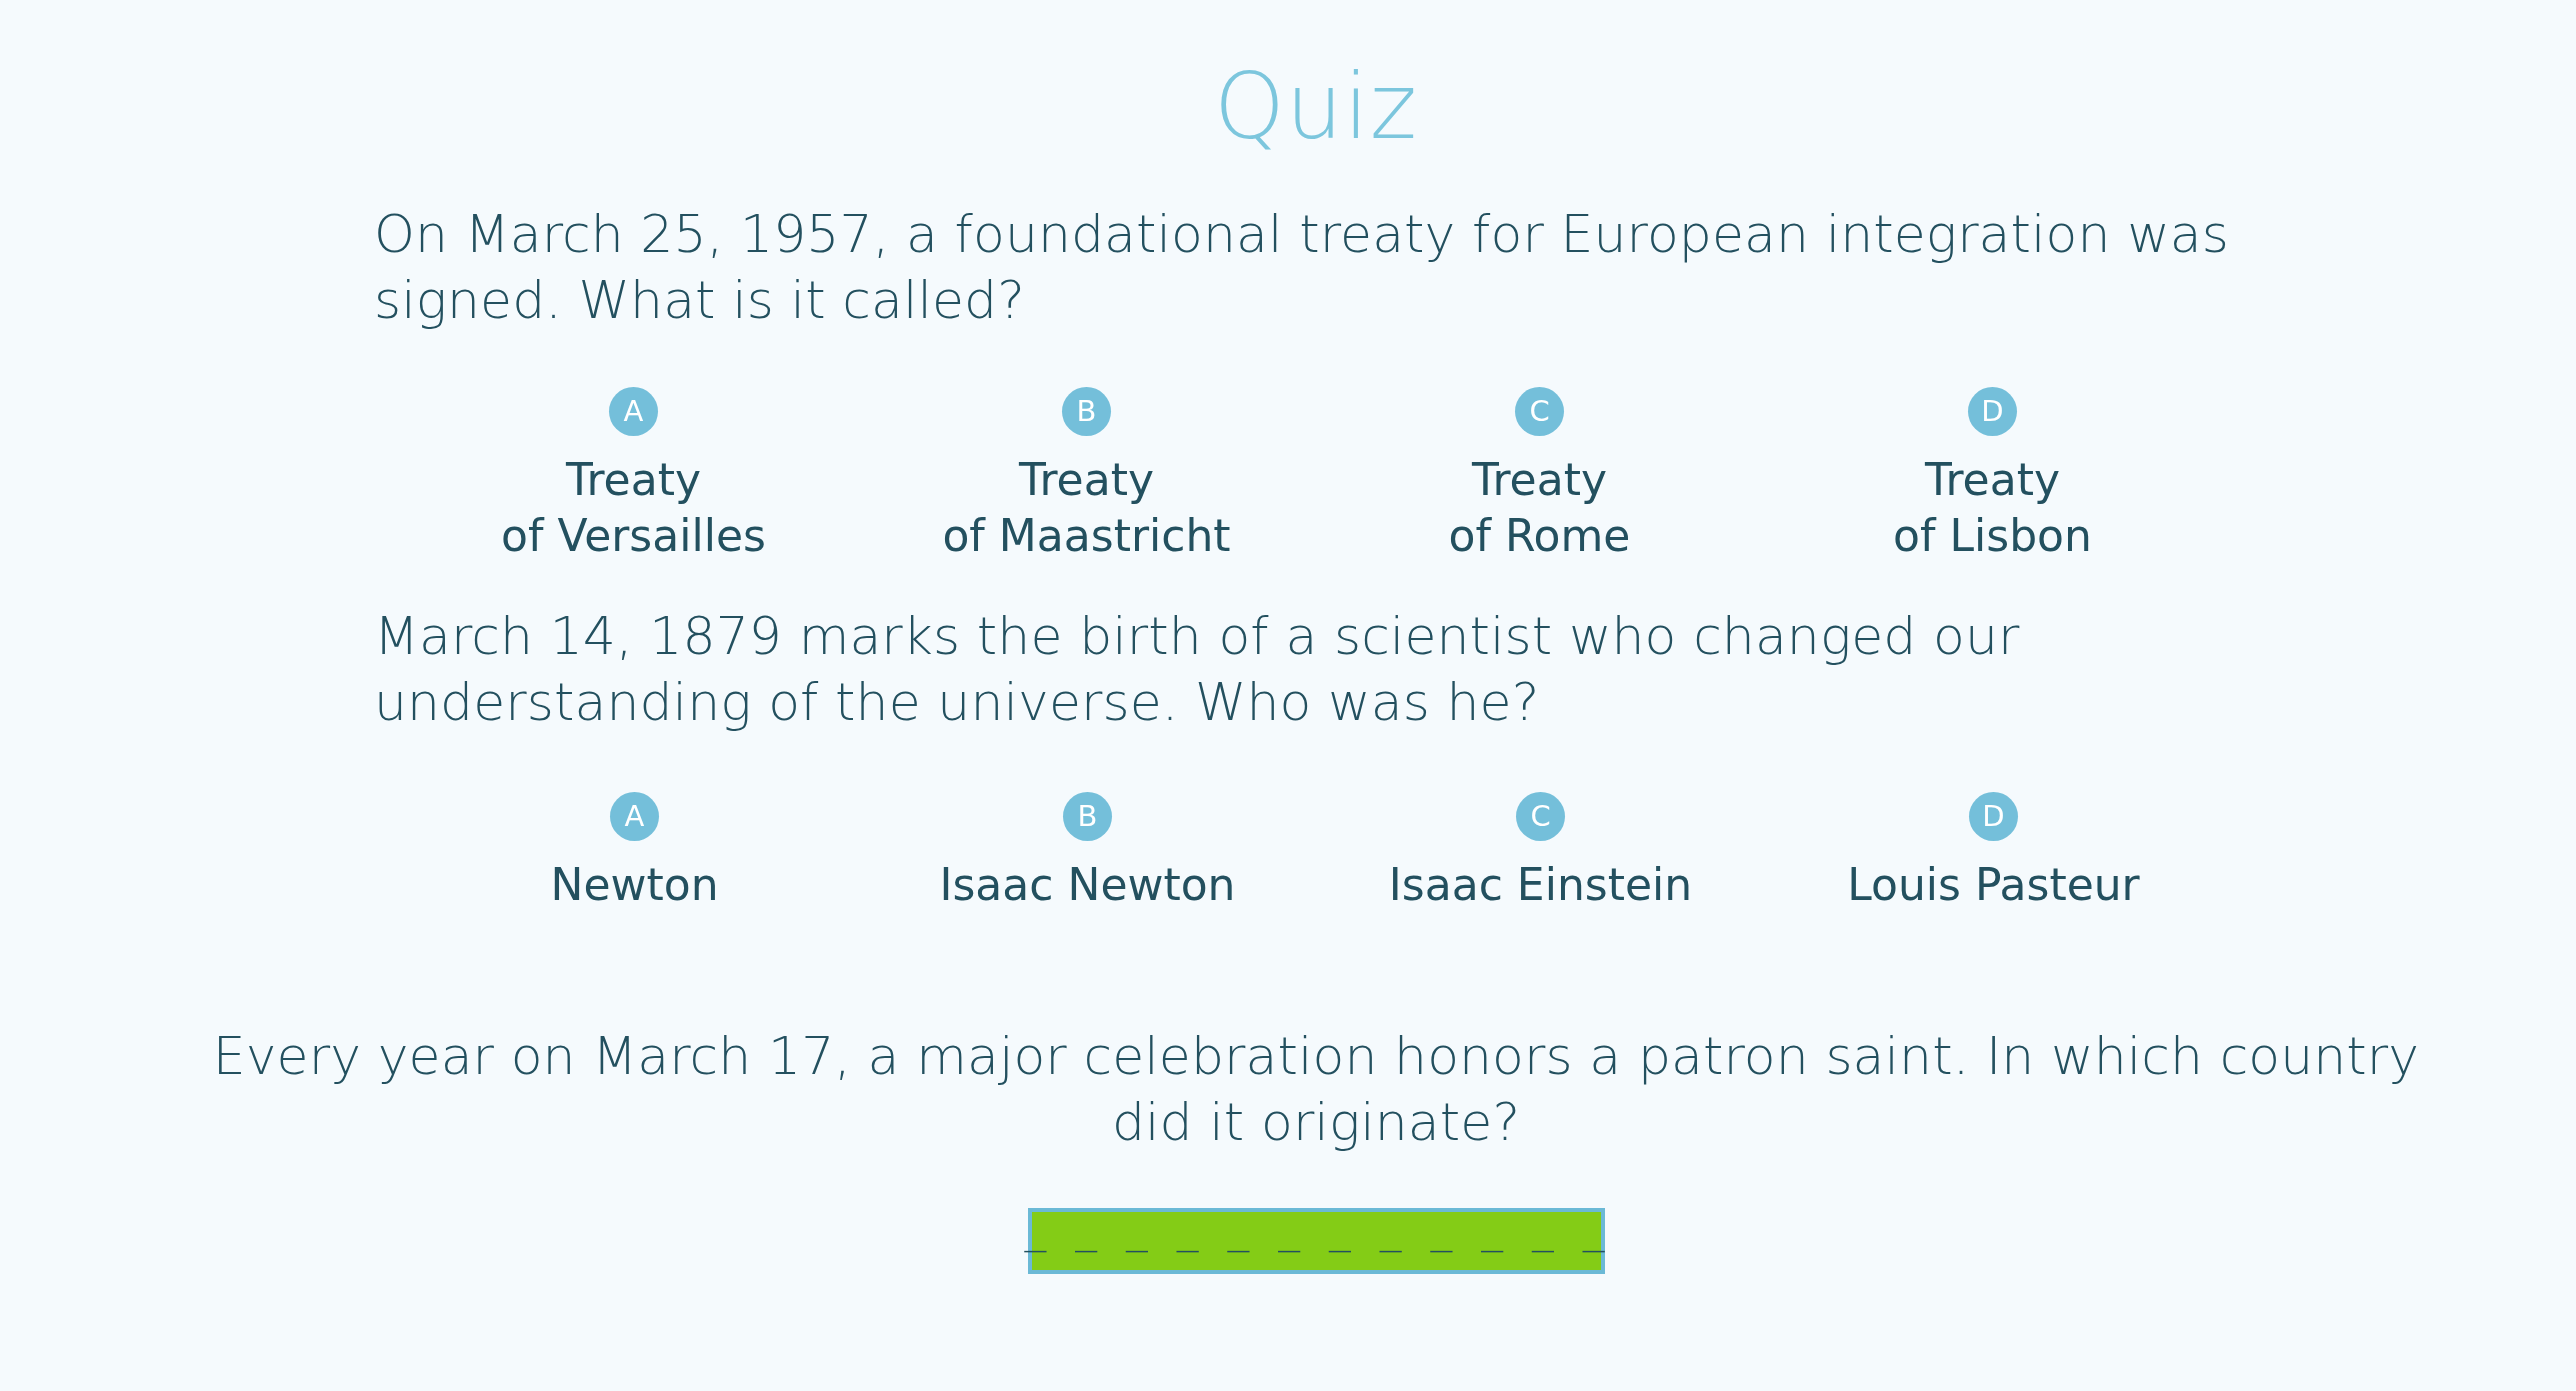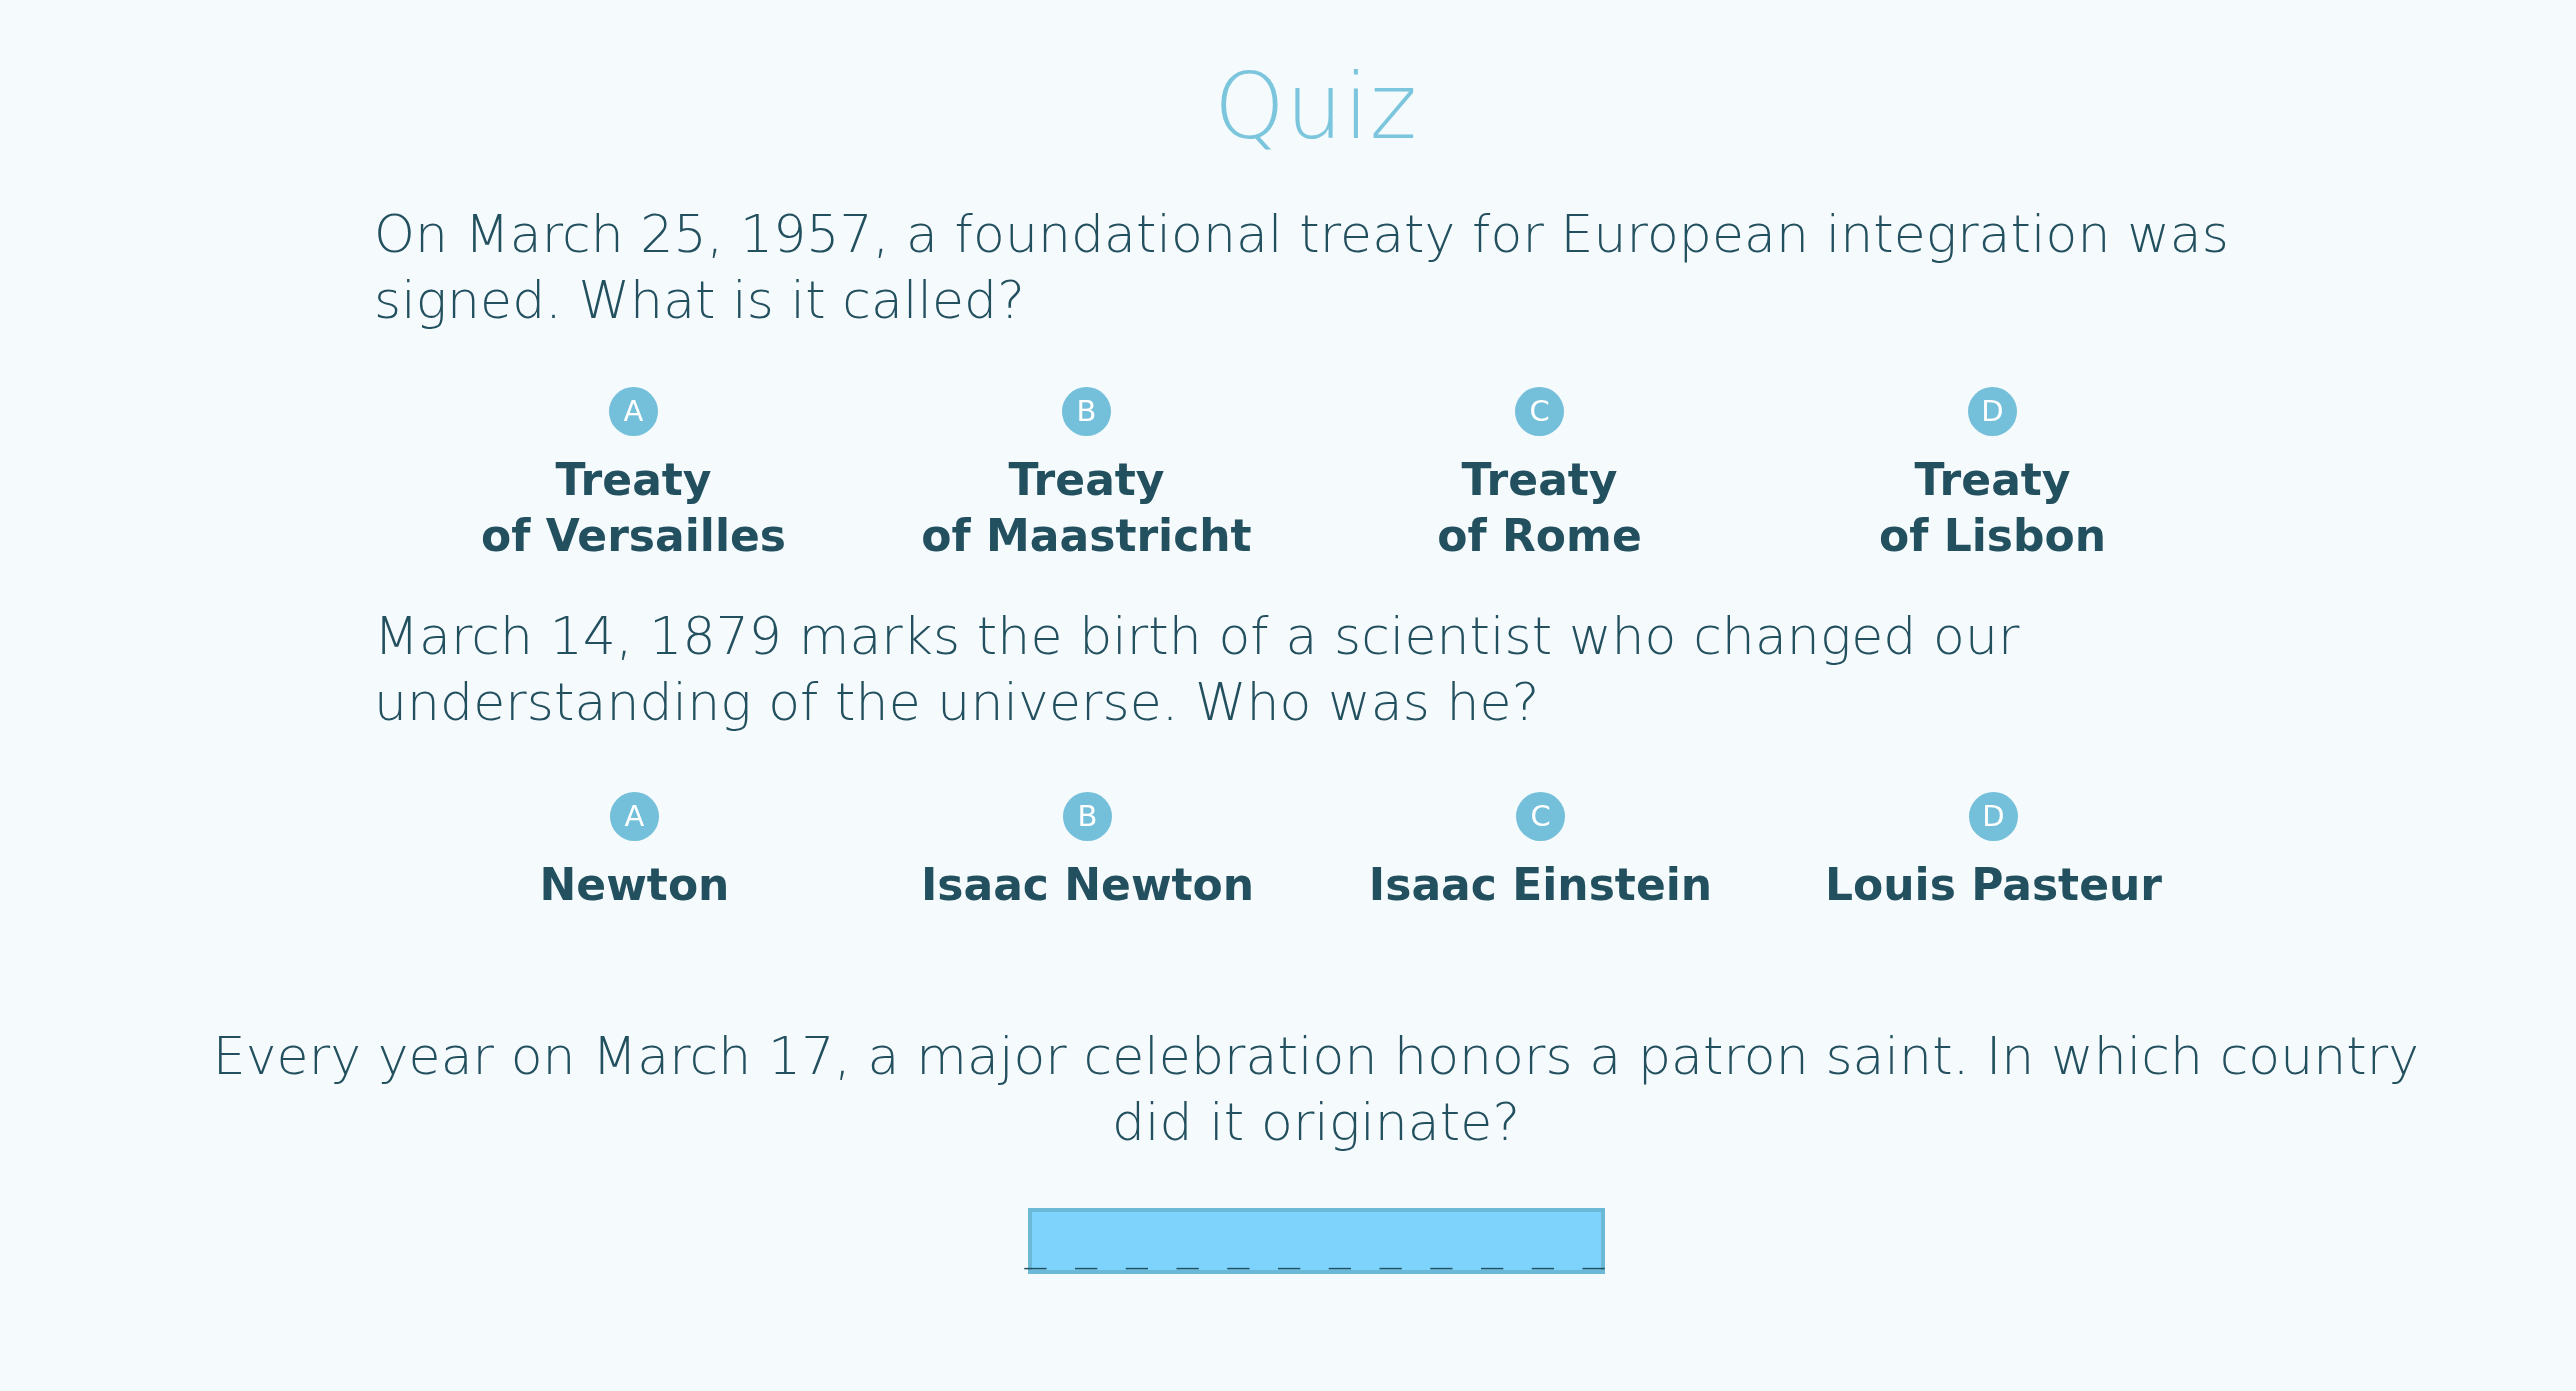--- a/index.html
+++ b/index.html
@@ -100,42 +100,41 @@
     font-size: 29px;
     font-weight: 400;
     line-height: 1;
     box-sizing: border-box;
   }
 
   .option-label {
     margin-top: 15.5px;
     font-size: 44px;
     line-height: 1.28;
-    font-weight: 700;
+    font-weight: 400;
     color: #23505f;
     white-space: pre-line;
   }
 
   
   .answer-box-wrap {
     position: absolute;
     left: 0;
     width: 2632px;
     display: flex;
     justify-content: center;
   }
 
   .answer-box {
     width: 577px;
     height: 66px;
     border: 4.1px solid #6bb9d6;
-    background: #7dd3fc;
+    background: #84cc16;
     box-sizing: border-box;
     display: flex;
-    align-items: flex-end;
     justify-content: center;
     padding-bottom: 4px;
   }
 
   .answer-blank {
     font-family: "DejaVu Sans Mono", monospace;
     font-size: 37px;
     line-height: 1;
     color: #23505f;
     letter-spacing: 3.1px;

